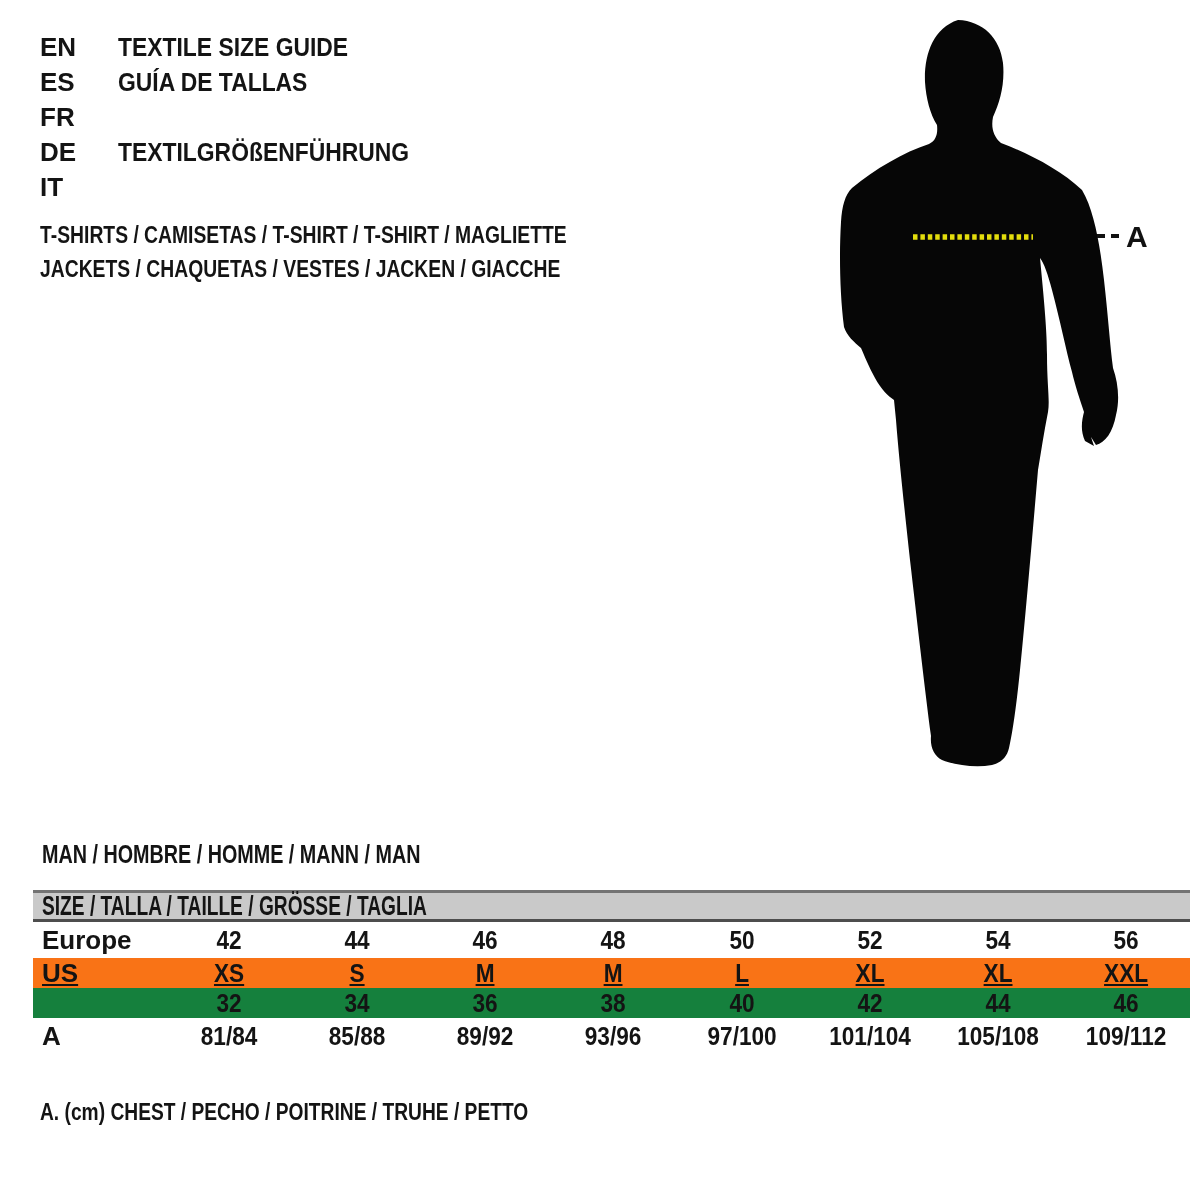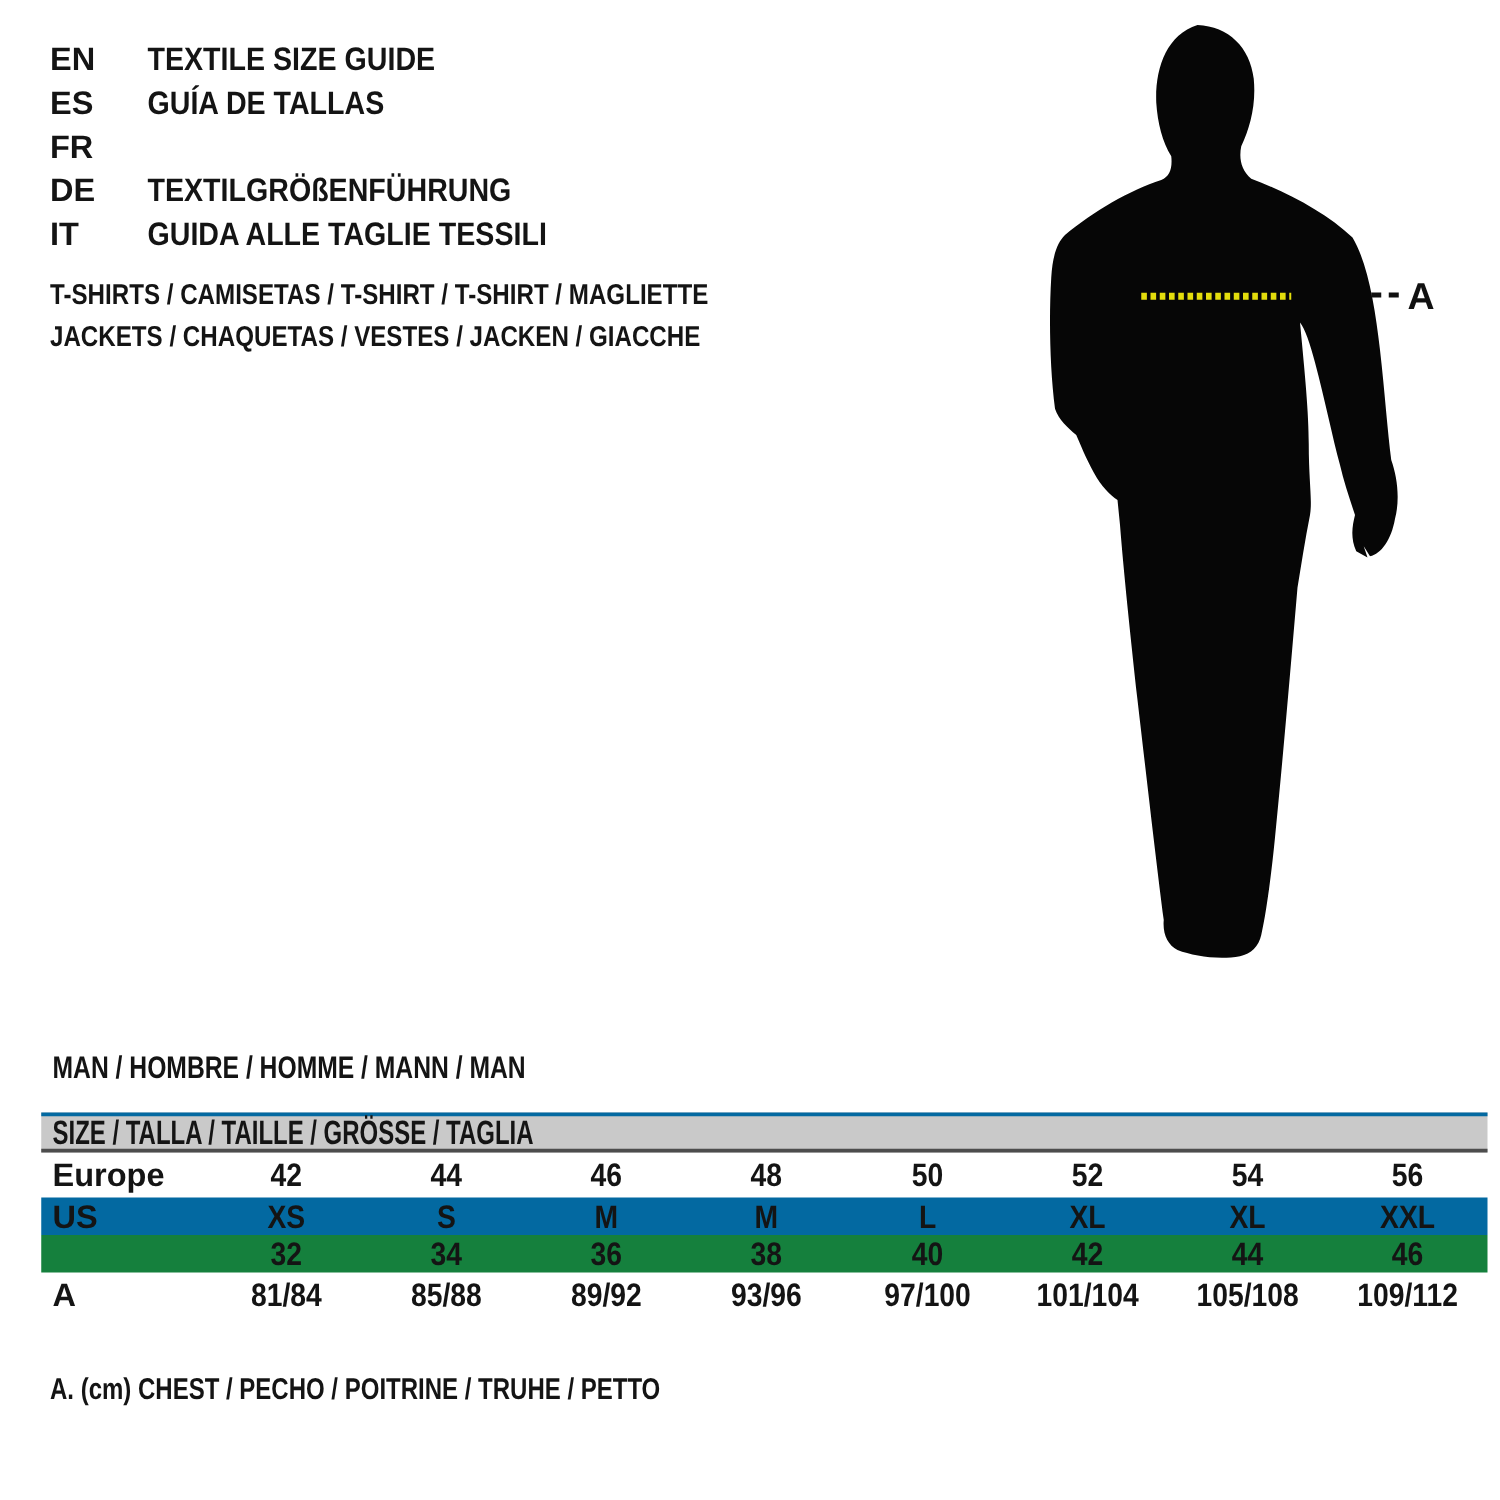--- a/index.html
+++ b/index.html
@@ -31,21 +31,21 @@
   
   .figure-wrap { position:absolute; left:830px; top:10px; width:330px; height:790px; }
 
   
   .man-heading { position:absolute; left:42px; top:839px; height:30px; display:flex; align-items:center; font-size:25px; font-weight:bold; }
 
   
   .size-table { position:absolute; left:33px; top:890px; width:1157px; }
   .size-header {
     box-sizing:border-box; height:32px;
-    border-top:3px solid #0369a1; border-bottom:3px solid #4d4d4d;
+    border-top:3px solid #737373; border-bottom:3px solid #4d4d4d;
     background:#c9c9c9;
     display:flex; align-items:center; padding-left:9px;
     font-size:27px; font-weight:bold;
   }
   .trow { display:flex; align-items:center; height:30px; }
   .trow.tall { height:36px;justify-content:center; }
   .tlabel { box-sizing:border-box; width:132px; padding-left:9px; font-size:26px; font-weight:bold; }
   .tcell { flex:1 1 0; text-align:center; font-size:26px; font-weight:bold; transform:scaleX(0.87); }
 
   
@@ -67,21 +67,20 @@
       </div>
       <div class="lang-row">
         <span class="lang-code">FR</span>
       </div>
       <div class="lang-row">
         <span class="lang-code">DE</span>
         <span class="lang-label"><span class="cx cx88">TEXTILGRÖßENFÜHRUNG</span></span>
       </div>
       <div class="lang-row">
         <span class="lang-code">IT</span>
-        <span class="lang-label"><span class="cx cx88">GUIDA ALLE TAGLIE TESSILI</span></span>
       </div>
     </div>
 
   <div class="categories">
     <div class="cat-line">
       <span class="cx cx84">T-SHIRTS / CAMISETAS / T-SHIRT / T-SHIRT / MAGLIETTE</span>
     </div>
     <div class="cat-line">
       <span class="cx cx84">JACKETS / CHAQUETAS / VESTES / JACKEN / GIACCHE</span>
     </div>
@@ -143,21 +142,21 @@
           <div class="tlabel">Europe</div>
           <div class="tcell">42</div>
           <div class="tcell">44</div>
           <div class="tcell">46</div>
           <div class="tcell">48</div>
           <div class="tcell">50</div>
           <div class="tcell">52</div>
           <div class="tcell">54</div>
           <div class="tcell">56</div>
         </div>
-        <div class="trow" style="background: #0369a1;">
+        <div class="trow" style="background: #f97316; text-decoration: underline;">
           <div class="tlabel">US</div>
           <div class="tcell">XS</div>
           <div class="tcell">S</div>
           <div class="tcell">M</div>
           <div class="tcell">M</div>
           <div class="tcell">L</div>
           <div class="tcell">XL</div>
           <div class="tcell">XL</div>
           <div class="tcell">XXL</div>
         </div>

